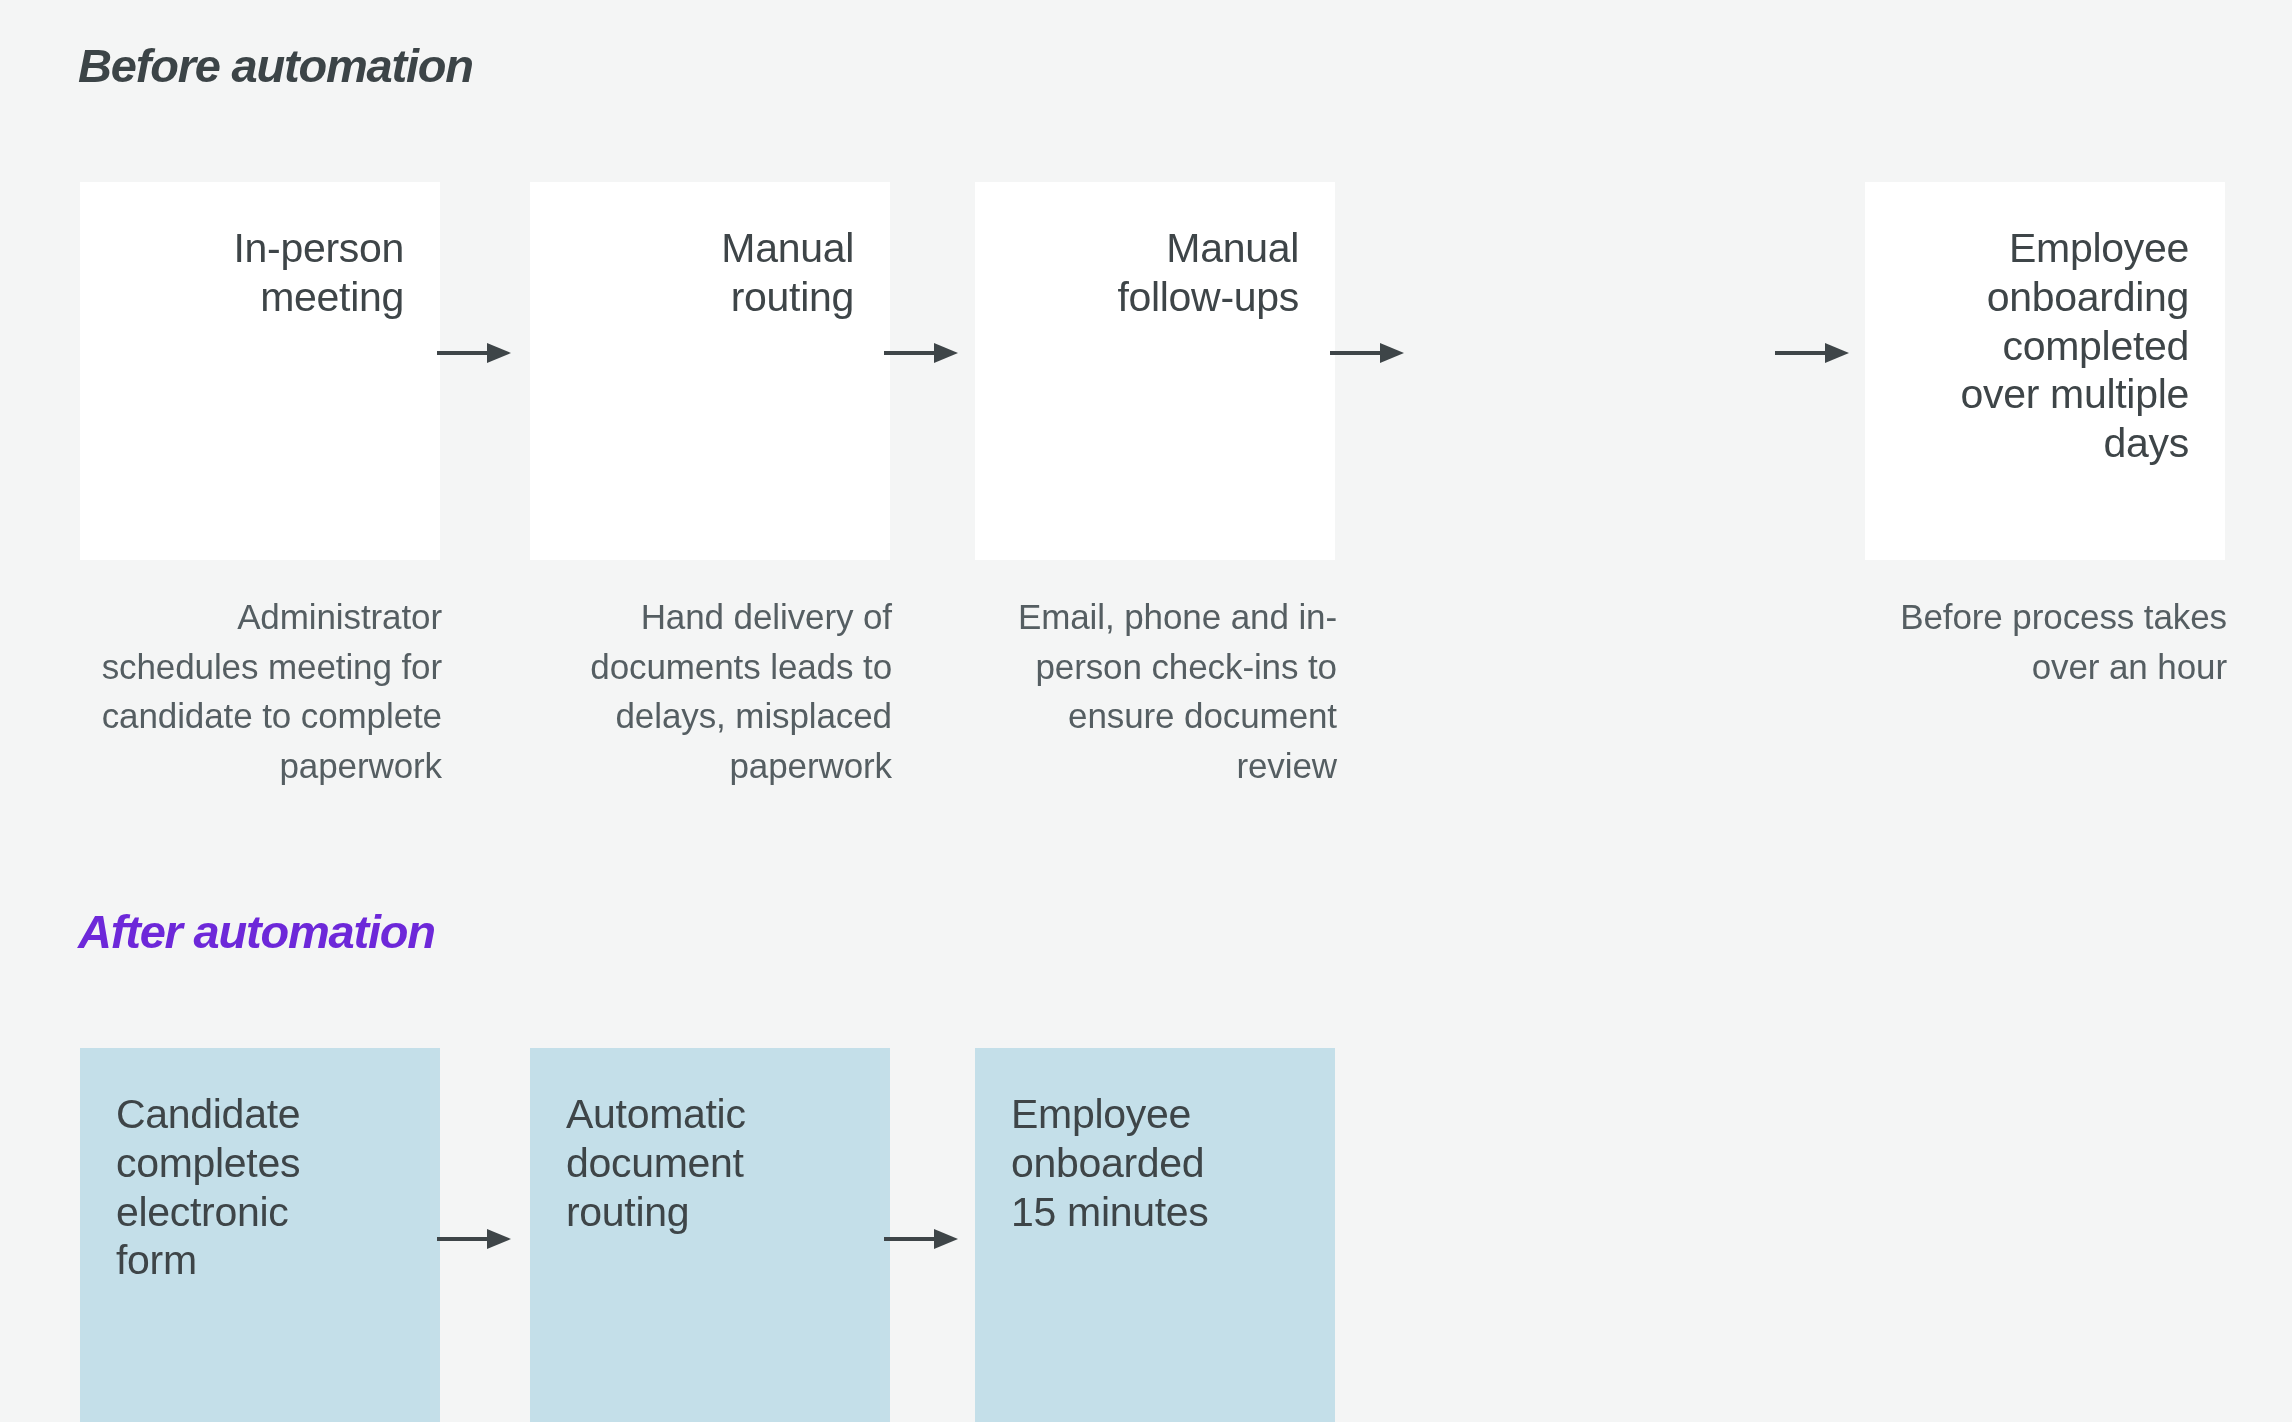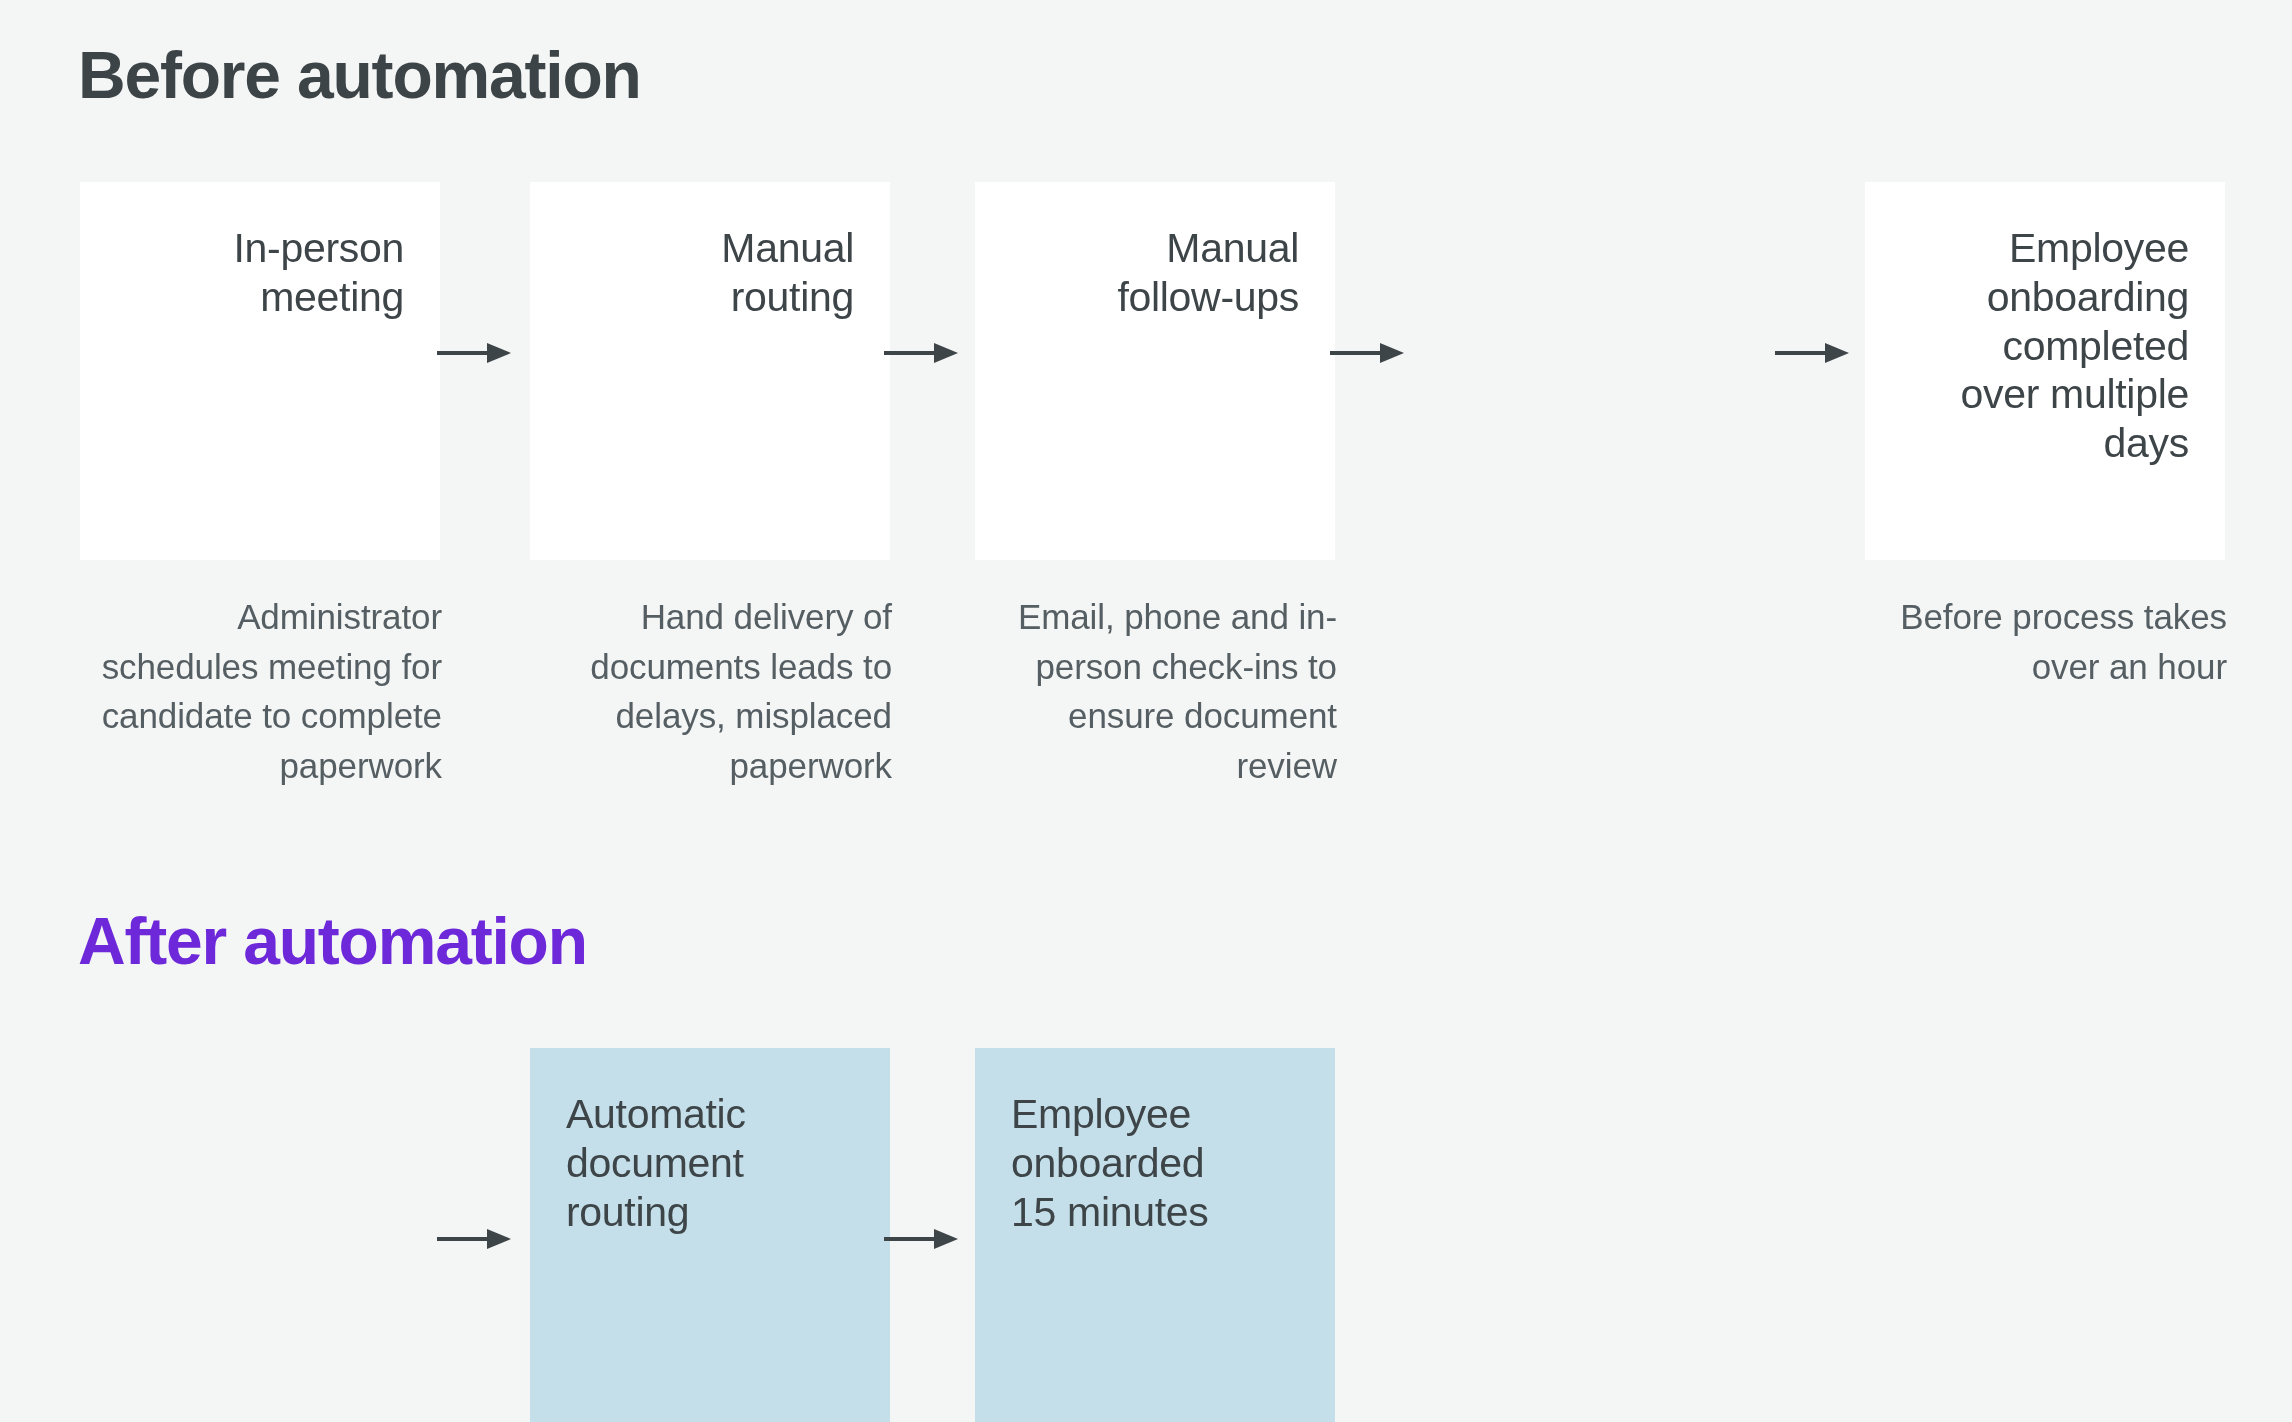--- a/index.html
+++ b/index.html
@@ -16,24 +16,25 @@
     font-family: "Liberation Sans", sans-serif;
     -webkit-font-smoothing: antialiased;
     color: #3e4548;
     position: relative;
   }
 
   
   .section-heading {
     position: absolute;
     font-weight: bold;
-    font-size: 66px;
+    font-size: 47px;
     letter-spacing: -1.2px;
     line-height: 1;
     white-space: nowrap;
+    font-style: italic;
   }
   #heading-before {
     left: 78px;
     top: 42px;
     color: #3c4447;
   }
   #heading-after {
     left: 78px;
     top: 908px;
     color: #6d28d9;
@@ -179,20 +180,28 @@
     </div>
     <div class="step-caption">Before process takes over an hour</div>
   </div>
 
 </div>
 
 <h1 class="section-heading" id="heading-after">After automation</h1>
 
 <div class="flow-row" id="row-after">
 
+  <div class="flow-step col-0">
+    <div class="step-box">
+      <div class="step-title">Candidate
+completes
+electronic
+form</div>
+    </div>
+  </div>
 
   <div class="flow-arrow arrow-0">
     <svg viewBox="0 0 74 26" xmlns="http://www.w3.org/2000/svg" aria-hidden="true">
       <line x1="0" y1="13" x2="58" y2="13" stroke="#3e4548" stroke-width="4"></line>
       <polygon points="50,3 74,13 50,23" fill="#3e4548"></polygon>
     </svg>
   </div>
 
   <div class="flow-step col-1">
     <div class="step-box">

